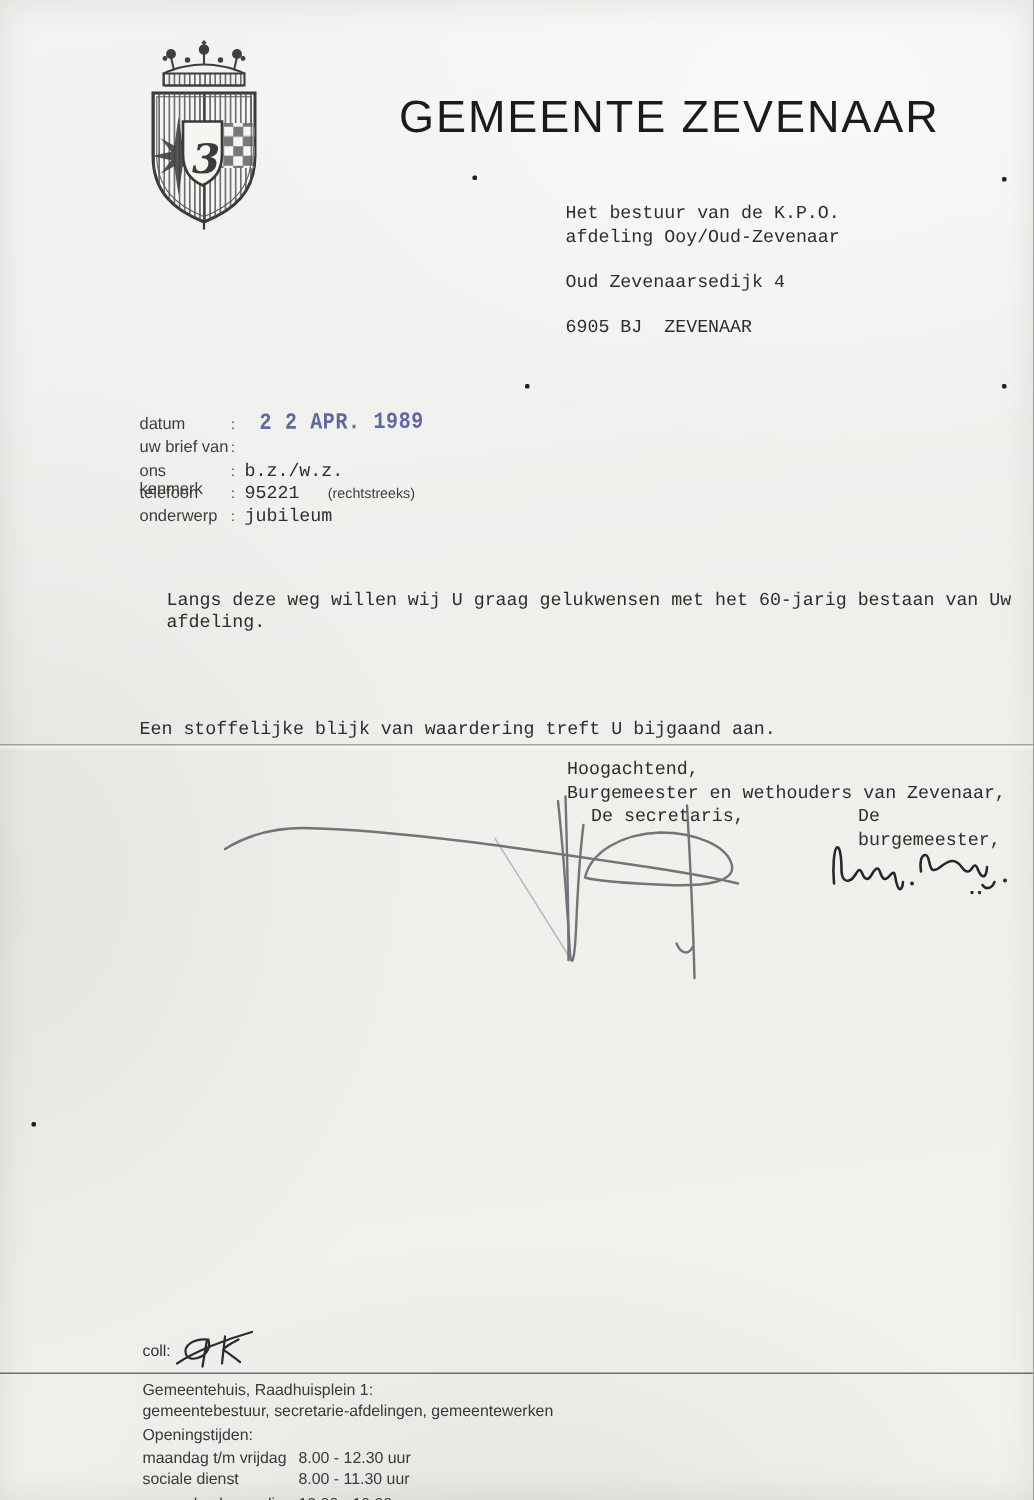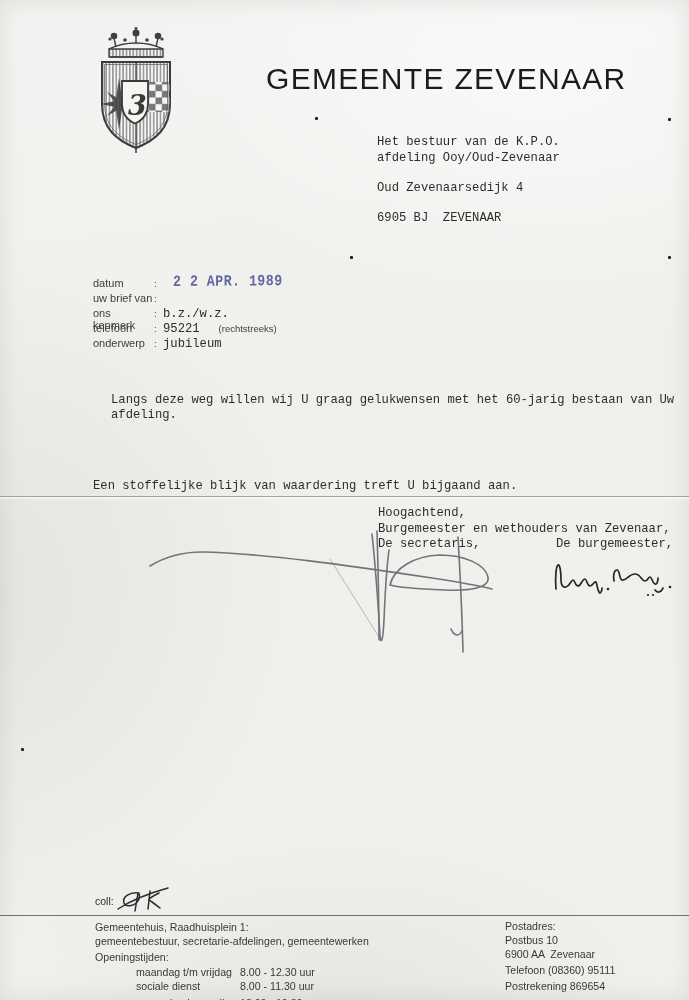--- a/index.html
+++ b/index.html
@@ -57,32 +57,32 @@
 
   
   .fold {
     left: 0; top: 496px; width: 689px; height: 3px;
     border-top: 1px solid rgba(150,150,145,0.85);
     background: linear-gradient(180deg, rgba(255,255,255,0.7), rgba(255,255,255,0));
   }
 
   
   .closing { left: 378px; top: 506px; font-size: 12.2px; line-height: 15.6px; width: 300px; }
-  .closing .row3 { position: relative; }
+  .closing .row3 { position: relative; margin-left: 16px; }
   .closing .right { position: absolute; left: 178px; top: 0; }
 
   
   .inkline { position: absolute; left: 0; top: 0; pointer-events: none; }
 
   
   .coll-label { left: 95px; top: 895px; font-size: 10.5px; color: #2e2e2e; }
   .rule { left: 0; top: 915px; width: 689px; border-top: 1.2px solid rgba(70,70,72,0.75); }
   .f-left { left: 95px; top: 920px; font-size: 10.6px; line-height: 14px; color: #39393b; }
   .f-left .openings { margin-top: 2px; }
-  .hrow { margin-top: 0; margin-left: 41px; }
+  .hrow { margin-top: 0; }
   .hrow.first { margin-top: 1px; }
   .hrow.last  { margin-top: 2.5px; }
   .hlabel { display: inline-block; width: 104px; }
   .f-right { left: 505px; top: 920px; font-size: 10.6px; line-height: 13.8px; color: #39393b; }
   .f-right .gap { margin-top: 2.5px; }
 
   
   .dot { position: absolute; width: 3px; height: 3px; background: #1f1f22; border-radius: 1px; }
 </style>
 </head>
@@ -238,27 +238,20 @@
       <span class="hlabel">maandag t/m vrijdag</span><span class="pre">8.00 - 12.30 uur</span>
     </div>
     <div class="hrow">
       <span class="hlabel">sociale dienst</span><span class="pre">8.00 - 11.30 uur</span>
     </div>
     <div class="hrow last">
       <span class="hlabel">woensdag bovendien</span><span class="pre">18.00 - 19.30 uur</span>
     </div>
   </div>
 
-  <div class="abs f-right">
-    <div>Postadres:</div>
-    <div>Postbus 10</div>
-    <div class="pre">6900 AA  Zevenaar</div>
-    <div class="gap">Telefoon (08360) 95111</div>
-    <div class="gap">Postrekening 869654</div>
-  </div>
 
   <div class="dot" style="left:315px; top:117px;"></div>
   <div class="dot" style="left:668px; top:118px;"></div>
   <div class="dot" style="left:350px; top:256px;"></div>
   <div class="dot" style="left:668px; top:256px;"></div>
   <div class="dot" style="left:21px; top:748px;"></div>
 
 </div>
 
 </body></html>

